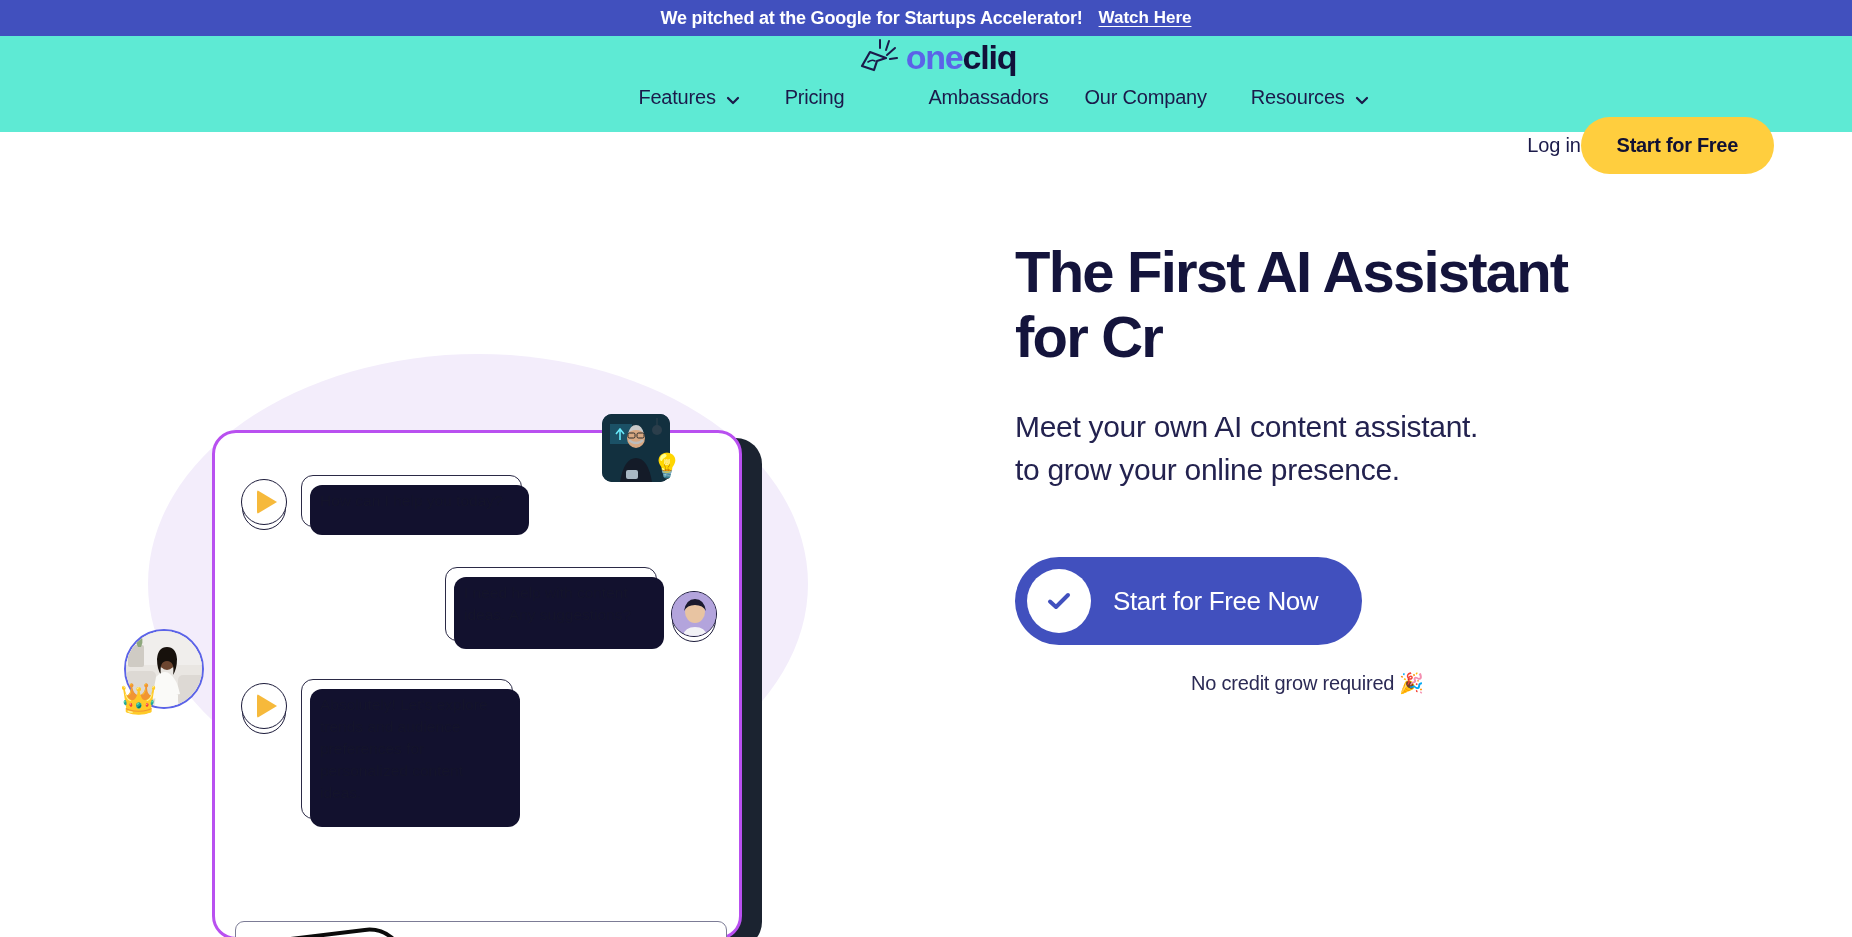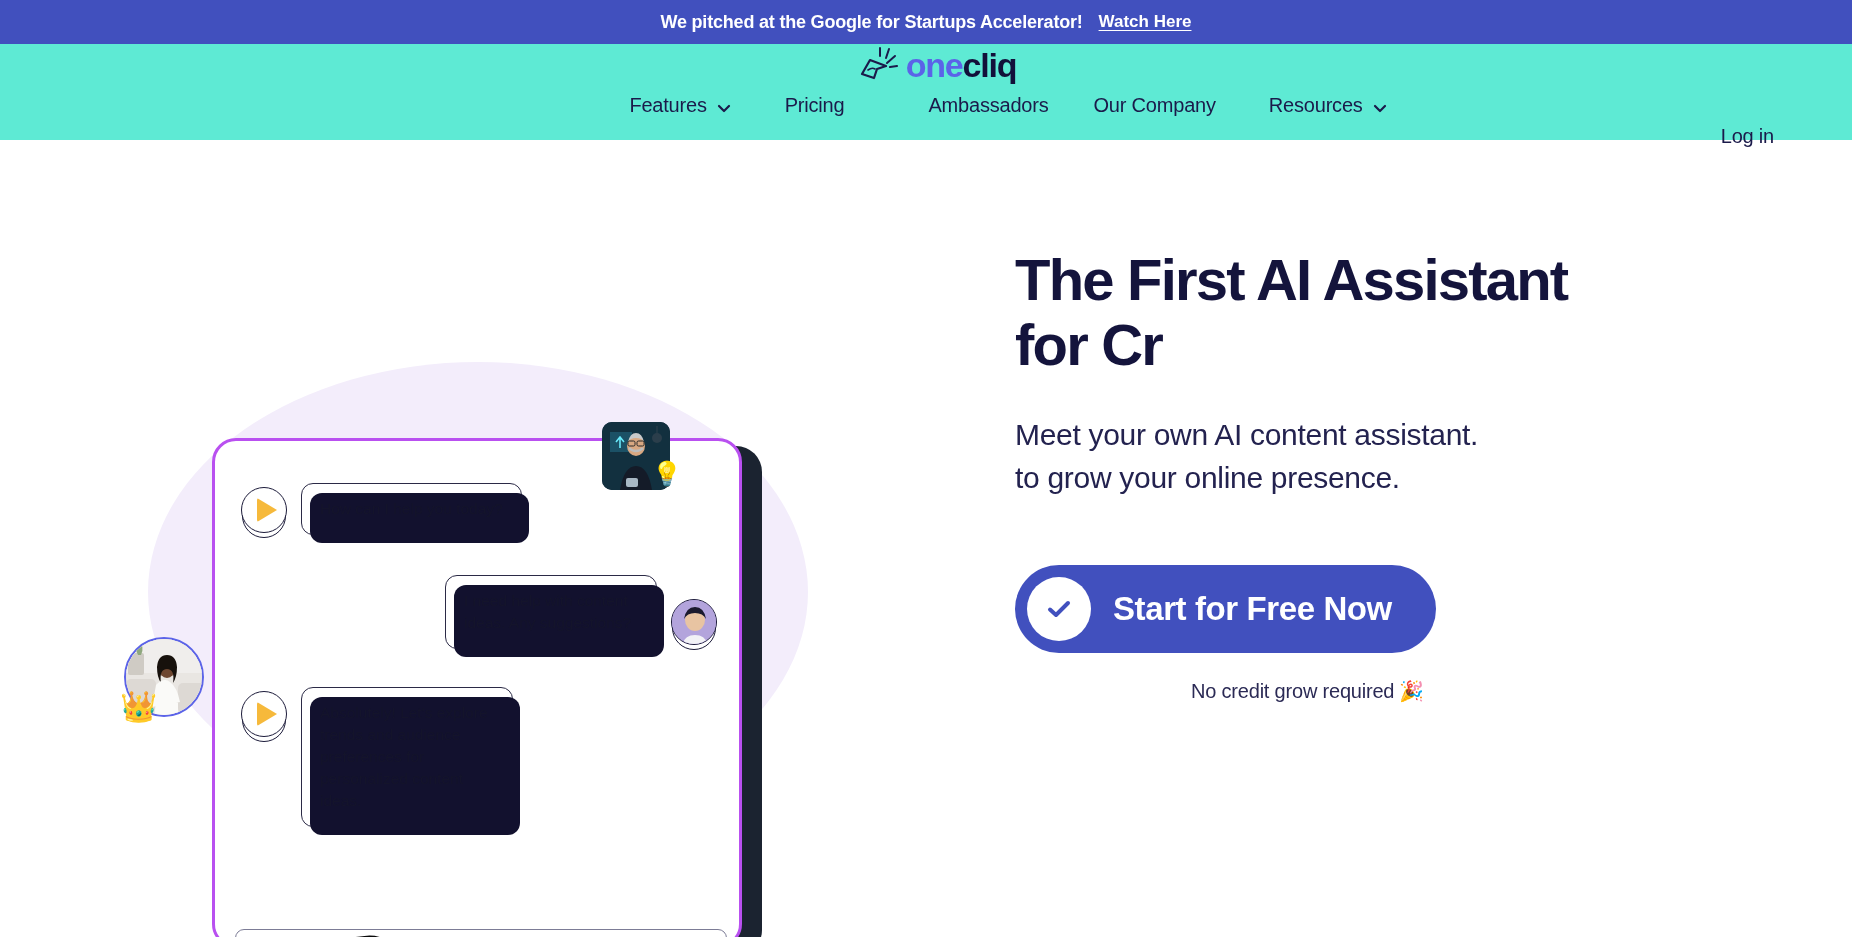--- a/index.html
+++ b/index.html
@@ -8,21 +8,21 @@
     width: 1852px;
     height: 937px;
     background: #ffffff;
     font-family: "Liberation Sans", sans-serif;
     overflow: hidden;
     position: relative;
   }
 
   
   .announce-bar {
-    height: 44px;
+    height: 36px;
     background: #4150BE;
     display: flex;
     align-items: center;
     justify-content: center;
     gap: 16px;
   }
   .announce-text {
     color: #ffffff;
     font-size: 18px;
     font-weight: 700;
@@ -74,21 +74,20 @@
     align-items: center;
     gap: 9px;
     font-size: 20px;
     color: #1B1A4A;
     font-weight: 500;
     letter-spacing: -0.2px;
     cursor: pointer;
     padding: 8px 0;
     margin-right: 44px;
     white-space: nowrap;
-    margin-left: 9px;
   }
   .nav-item:last-child { margin-right: 0; align-items: center; }
   .chev { display: inline-block; width: 16px; height: 16px; }
 
   .header-right {
     margin-left: auto;
     display: flex;
     align-items: center;
   }
   .login-link {
@@ -368,22 +367,22 @@
   }
   .cta-check {
     width: 64px; height: 64px;
     background: #ffffff;
     border-radius: 50%;
     display: flex; align-items: center; justify-content: center;
     flex: 0 0 64px;
   }
   .cta-label {
     color: #ffffff;
-    font-size: 33px;
-    font-weight: 700;
+    font-size: 26px;
+    font-weight: 400;
     letter-spacing: -0.4px;
   }
   .nocard {
     margin-top: 26px;
     margin-left: 176px;
     font-size: 20px;
     color: #2B2A55;
     letter-spacing: -0.2px;
   }
 </style>
@@ -436,20 +435,21 @@
       <span class="chev">
         <svg viewBox="0 0 16 16" width="16" height="16" fill="none">
             <path d="M3 6 L8 11 L13 6" stroke="#1B1A4A" stroke-width="2.2" stroke-linecap="round" stroke-linejoin="round"></path>
           </svg>
       </span>
     </div>
   </div>
 
   <div class="header-right">
     <a class="login-link">Log in</a>
+    <button class="btn-yellow">Start for Free</button>
   </div>
 </div>
 
 <div class="hero">
 
   <div class="hero-left">
 
     <div class="blob"></div>
     <div class="chat-shadow"></div>
 

